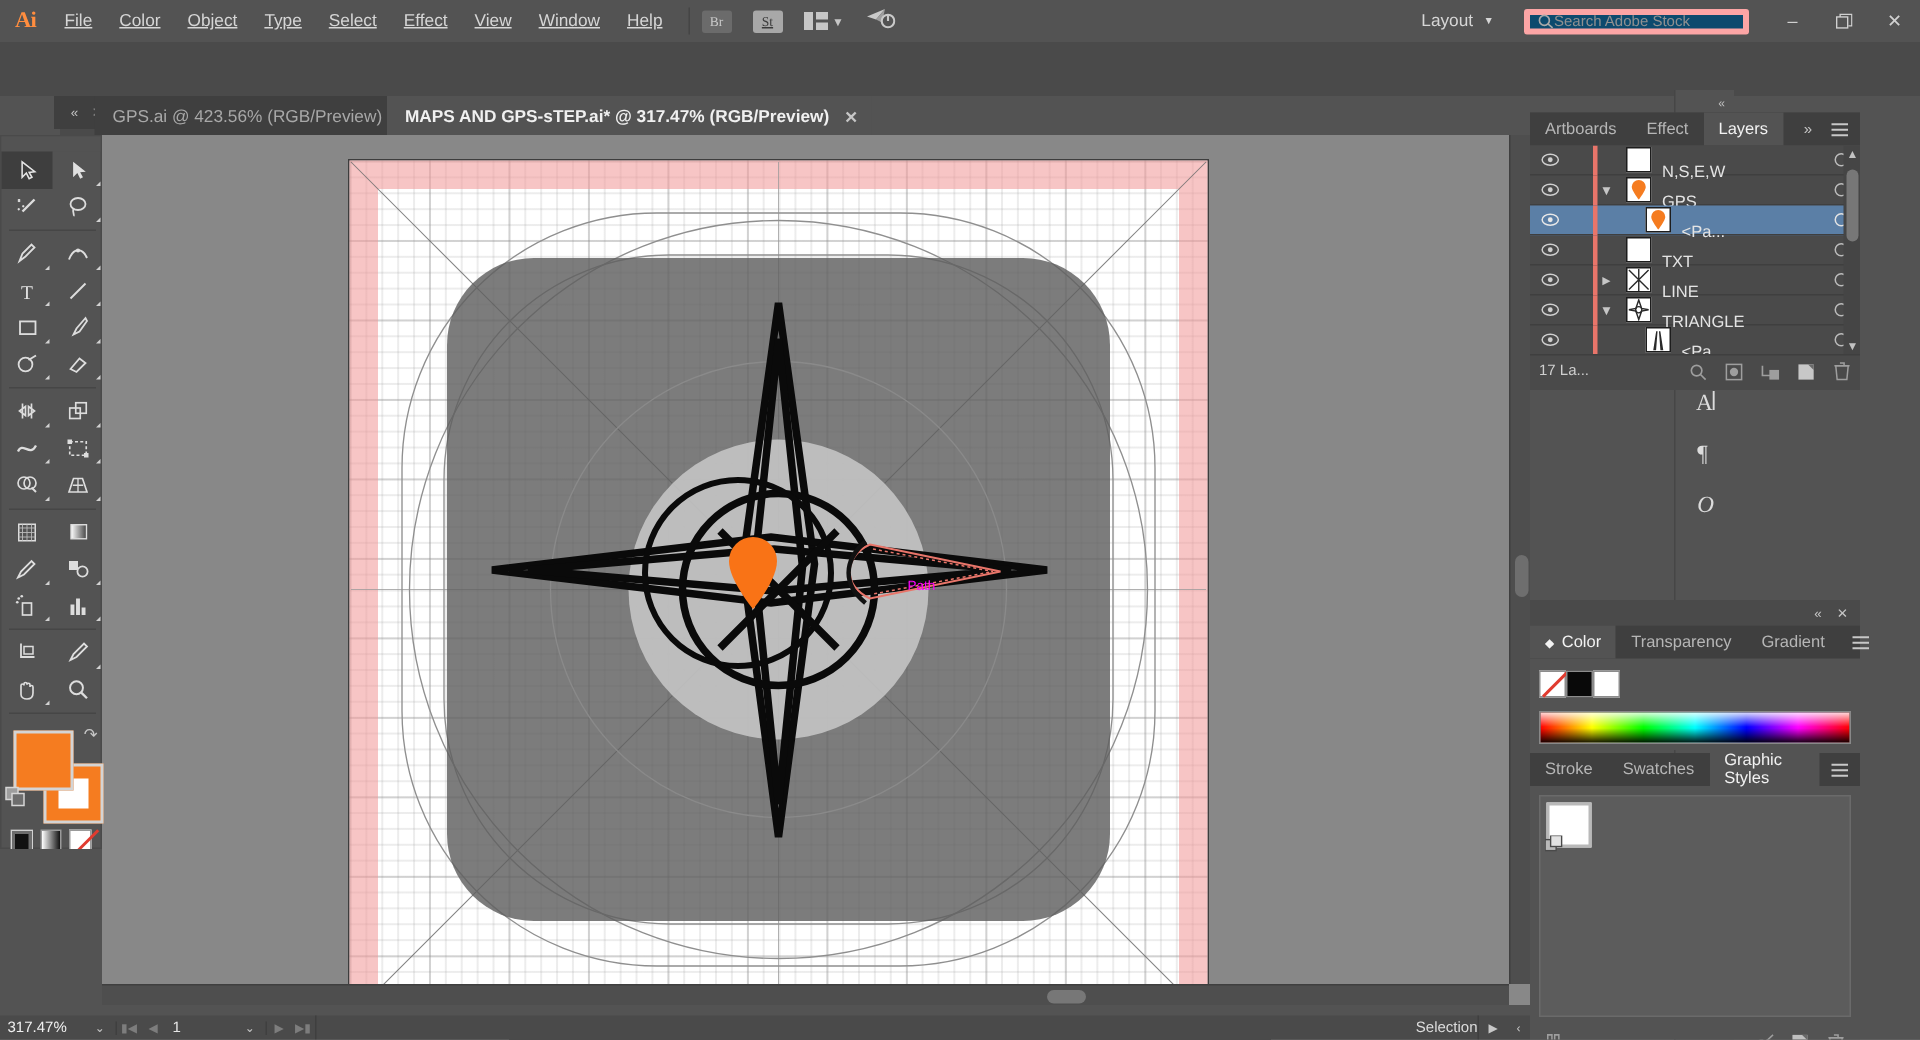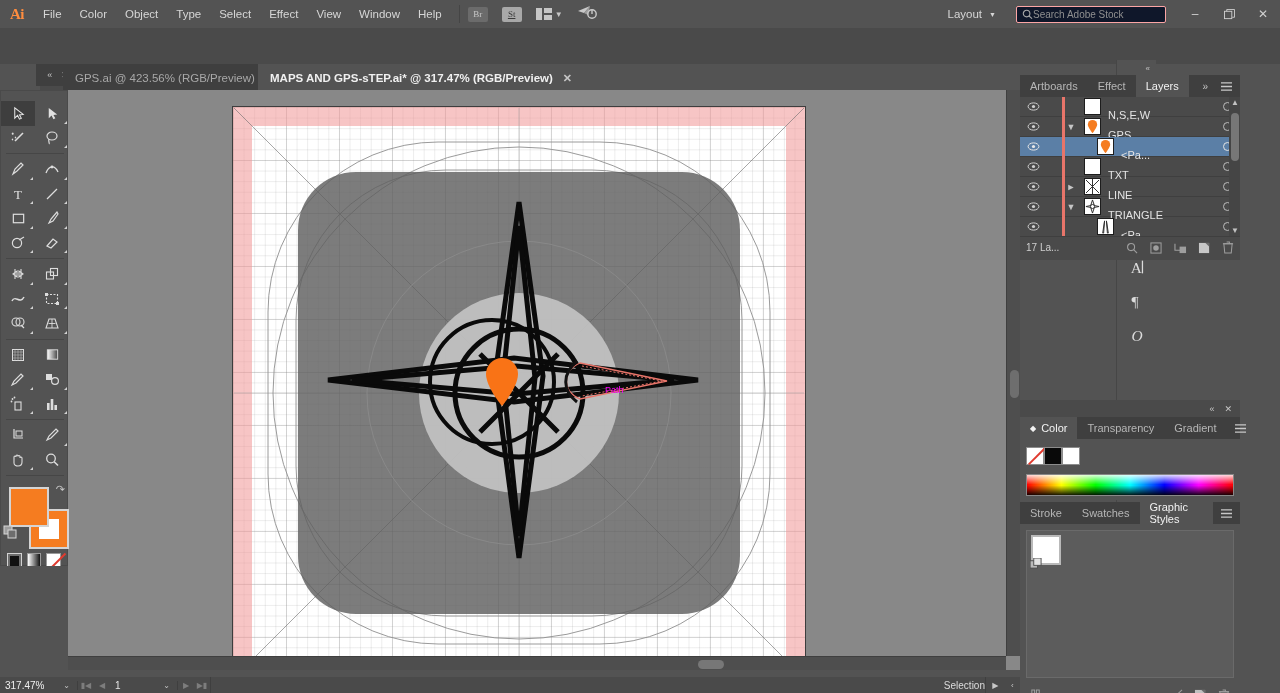--- a/index.html
+++ b/index.html
@@ -17,37 +17,37 @@
     position: absolute; left: 0; top: 0; width: 1280px; height: 28px;
     background: #535353; display: flex; align-items: center;
   }
   .ai-logo {
     width: 34px; height: 28px; display: flex; align-items: center; justify-content: center;
     color: #ff8d3f; font-size: 15px; font-weight: bold; font-family: "Liberation Serif", serif;
     letter-spacing: -0.5px;
   }
   .menu-item {
     padding: 0 9px; height: 28px; line-height: 28px;
-    color: #d6d6d6; font-size: 11.5px; cursor: default; white-space: nowrap;
+    color: #d6d6d6; font-size: 11.5px; cursor: default; white-space: nowrap; text-decoration: underline;
   }
   .menu-sep { width: 1px; height: 18px; background: #454545; margin: 0 8px; }
   .badge-btn {
     width: 20px; height: 15px; border-radius: 2px; background: #6b6b6b;
     color: #c9c9c9; font-size: 9px; text-align: center; line-height: 15px;
     font-family: "Liberation Serif", serif; margin-right: 14px;
   }
   .badge-btn.st { background: #a8a8a8; color: #3a3a3a; text-decoration: underline; }
   .arrange-ico { width: 16px; height: 12px; position: relative; margin-right: 3px; }
   .arrange-ico i { position: absolute; background: #c6c6c6; display: block; }
   .chev { color: #c6c6c6; font-size: 8px; margin-right: 14px; }
   .plane-ico { color: #c9c9c9; font-size: 14px; }
   .mb-right { margin-left: auto; display: flex; align-items: center; height: 28px; }
   .layout-btn { color: #d6d6d6; font-size: 11.5px; padding: 0 6px; display:flex; align-items:center; gap:7px;}
   .search-box {
-    width: 150px; height: 17px; background: #0f172a; border: 1px solid #fca5a5;
+    width: 150px; height: 17px; background: #0c4a6e; border: 4px solid #fca5a5;
     border-radius: 2px; margin-left: 14px; display: flex; align-items: center;
     padding: 0 5px; gap: 0;
   }
   .search-box input {
     background: transparent; border: 0; outline: 0; color: #9a9a9a;
     font-size: 10px; width: 120px; font-family: "Liberation Sans", sans-serif;
   }
   .search-box input::placeholder { color: #909090; }
   .wincontrols { display: flex; margin-left: 12px; height: 28px; }
   .wc { width: 34px; height: 28px; display: flex; align-items: center; justify-content: center;

